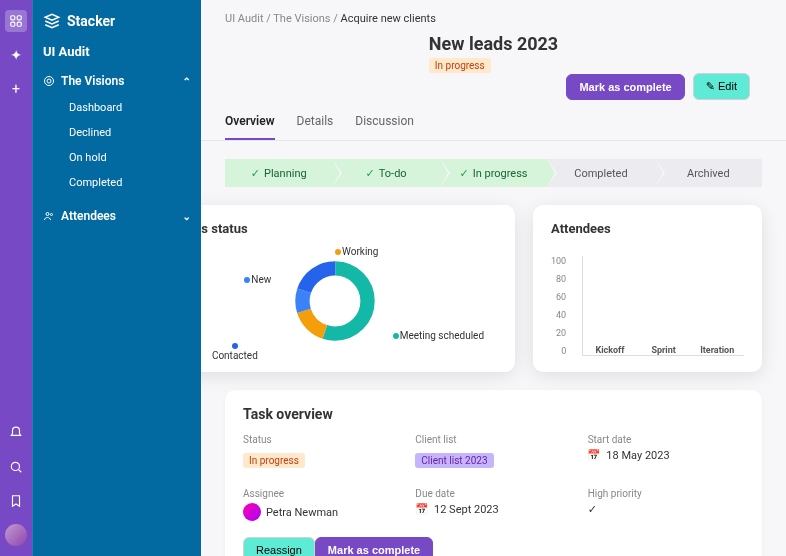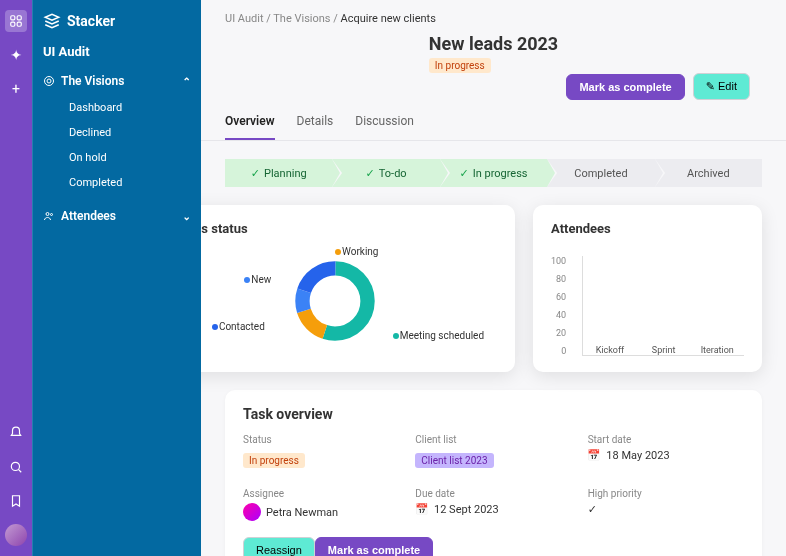--- a/index.html
+++ b/index.html
@@ -58,21 +58,21 @@
 .donut-wrap { display: flex; align-items: center; justify-content: center; position: relative; height: 110px; }
 .donut { width: 86px; height: 86px; }
 .legend-item { position: absolute; font-size: 10px; display: flex; align-items: center; gap: 1px; }
 .legend-item .dot { width: 6px; height: 6px; border-radius: 50%; }
 
 .barchart { height: 110px; display: flex; align-items: flex-end; gap: 6px; }
 .yaxis { display: flex; flex-direction: column; justify-content: space-between; height: 100px; font-size: 9px; color: #888; text-align: right; margin-right: 10px; }
 .bars { flex: 1; display: flex; align-items: flex-end; height: 100px; border-left: 1px solid #ddd; border-bottom: 1px solid #ddd; }
 .barcol { flex: 1; display: flex; flex-direction: column; align-items: center; }
 .bar { width: 24px; background: #7749c4; border-radius: 2px 2px 0 0; }
-.barlabel { font-size: 9px; color: #555; margin-top: 0; }
+.barlabel { font-size: 9px; color: #555; margin-top: 0; font-weight: bold; }
 
 .task-card { background: #fff; border-radius: 10px; margin: 18px 24px 0; padding: 16px 18px; box-shadow: 0 1px 4px rgba(0,0,0,0.04); }
 .task-grid { display: grid; grid-template-columns: 1fr 1fr 1fr; gap: 20px 16px; margin-top: 12px; }
 .field-label { font-size: 10px; color: #888; margin-bottom: 4px; }
 .field-value { font-size: 11px; display: flex; align-items: center; gap: 5px; }
 .assignee-avatar { width: 18px; height: 18px; border-radius: 50%; background: linear-gradient(135deg,#f0a,#a0f); }
 .task-actions { display: flex; margin-top: 16px; }
 </style>
 </head>
 <body>
@@ -200,21 +200,21 @@
             <circle cx="21" cy="21" r="15.9" fill="none" stroke="#2563eb" stroke-width="7" stroke-dasharray="20 80" stroke-dashoffset="45"></circle>
           </svg>
           <div class="legend-item" style="top:0; left:50%;">
               <span class="dot" style="background:#f59e0b"></span>
               <span>Working</span>
             </div>
           <div class="legend-item" style="top:28px; left:22%;">
               <span class="dot" style="background:#3b82f6"></span>
               <span>New</span>
             </div>
-          <div class="legend-item" style="top:75px; left:12%;">
+          <div class="legend-item" style="top:97px; left:12%;flex-direction:column;">
               <span class="dot" style="background:#2563eb"></span>
               <span>Contacted</span>
             </div>
           <div class="legend-item" style="top:84px; right:4%;">
               <span class="dot" style="background:#14b8a6"></span>
               <span>Meeting scheduled</span>
             </div>
         </div>
       </div>
 

